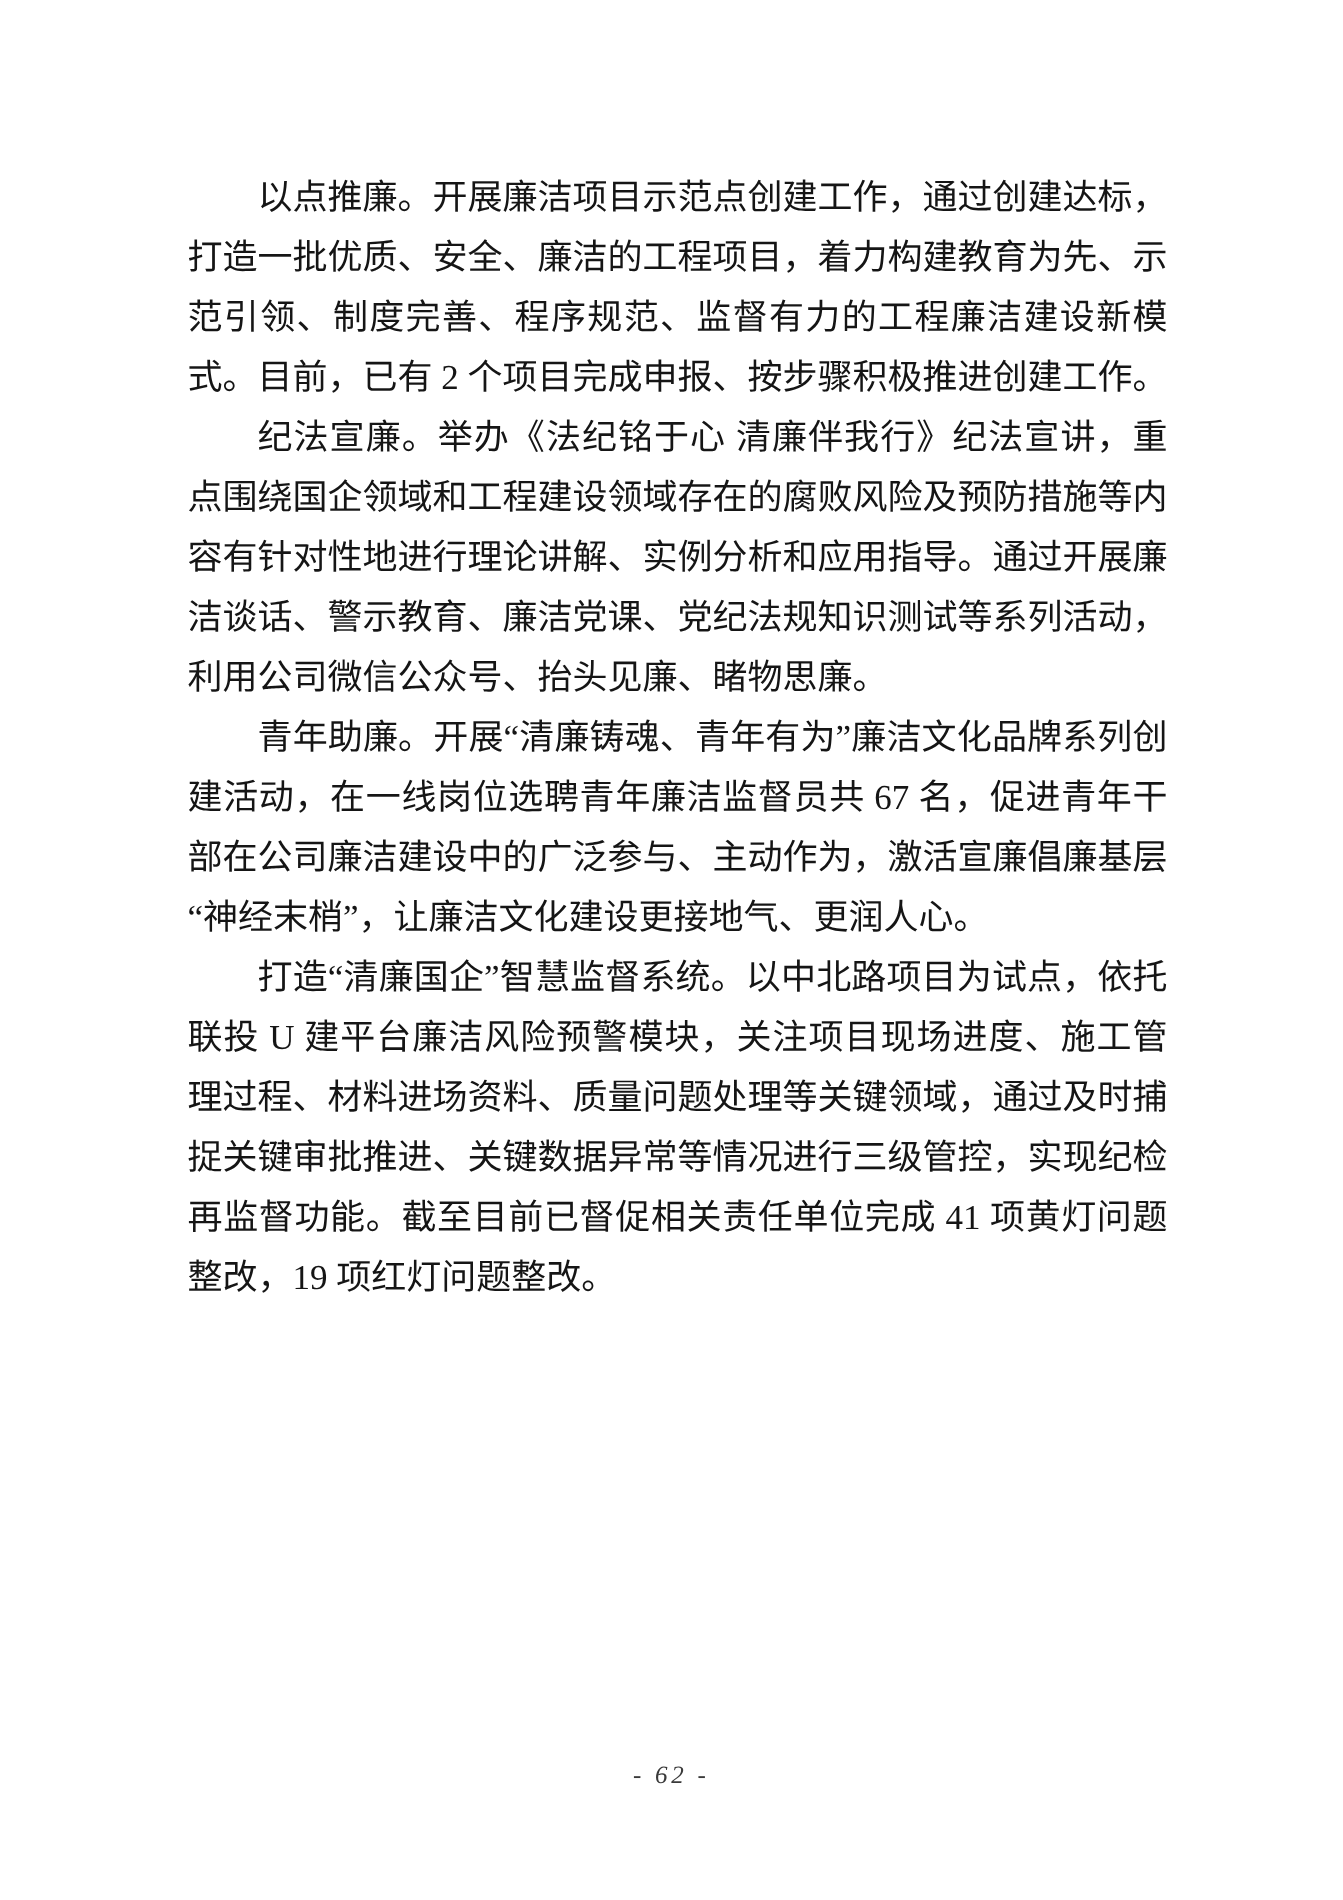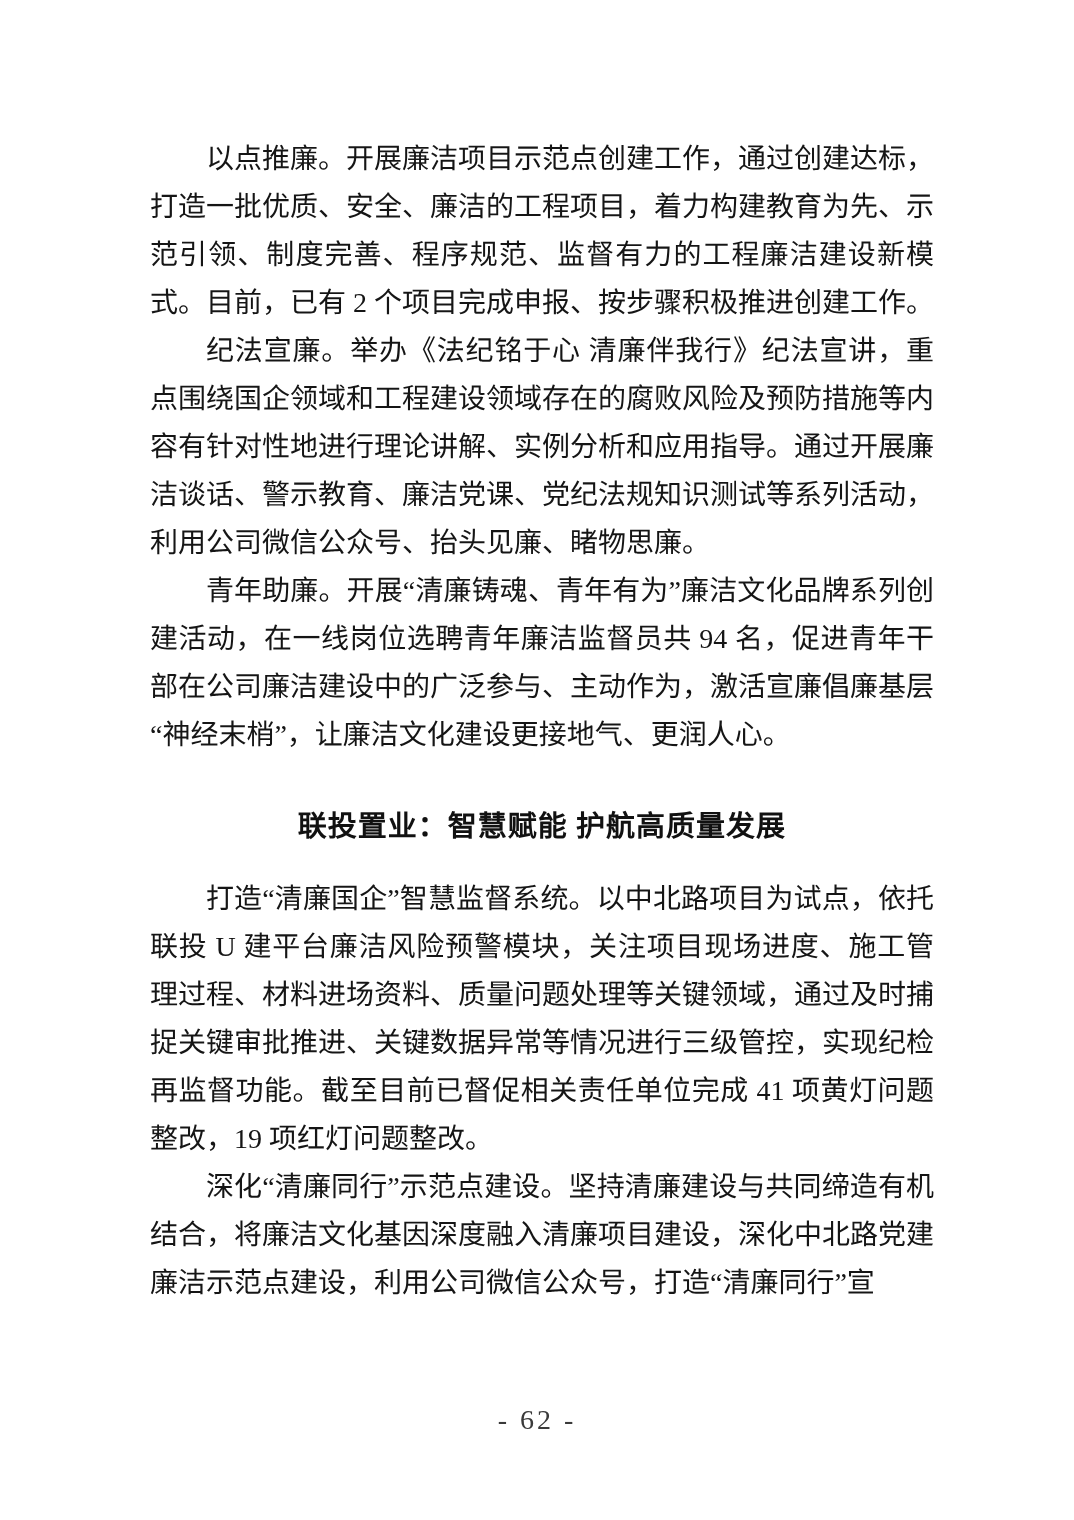--- a/index.html
+++ b/index.html
@@ -48,34 +48,33 @@
     text-indent: 0;
     color: #111111;
     letter-spacing: 1px;
   }
   .footer {
     position: absolute;
     left: 0;
     top: 1402px;
     width: 1074px;
     text-align: center;
-    font-size: 28px;
+    font-size: 20px;
     line-height: 36px;
     color: #3a3a3a;
     letter-spacing: 3px;
+    font-style: italic;
   }
 </style>
 </head>
 <body>
 
 <div class="page">
   <div class="content">
     <p class="para">以点推廉。开展廉洁项目示范点创建工作，通过创建达标，打造一批优质、安全、廉洁的工程项目，着力构建教育为先、示范引领、制度完善、程序规范、监督有力的工程廉洁建设新模式。目前，已有 2 个项目完成申报、按步骤积极推进创建工作。</p>
     <p class="para">纪法宣廉。举办《法纪铭于心 清廉伴我行》纪法宣讲，重点围绕国企领域和工程建设领域存在的腐败风险及预防措施等内容有针对性地进行理论讲解、实例分析和应用指导。通过开展廉洁谈话、警示教育、廉洁党课、党纪法规知识测试等系列活动，利用公司微信公众号、抬头见廉、睹物思廉。</p>
-    <p class="para">青年助廉。开展“清廉铸魂、青年有为”廉洁文化品牌系列创建活动，在一线岗位选聘青年廉洁监督员共 94 名，促进青年干部在公司廉洁建设中的广泛参与、主动作为，激活宣廉倡廉基层“神经末梢”，让廉洁文化建设更接地气、更润人心。</p>
-    <h2 class="heading">联投置业：智慧赋能 护航高质量发展</h2>
+    <p class="para">青年助廉。开展“清廉铸魂、青年有为”廉洁文化品牌系列创建活动，在一线岗位选聘青年廉洁监督员共 67 名，促进青年干部在公司廉洁建设中的广泛参与、主动作为，激活宣廉倡廉基层“神经末梢”，让廉洁文化建设更接地气、更润人心。</p>
     <p class="para">打造“清廉国企”智慧监督系统。以中北路项目为试点，依托联投 U 建平台廉洁风险预警模块，关注项目现场进度、施工管理过程、材料进场资料、质量问题处理等关键领域，通过及时捕捉关键审批推进、关键数据异常等情况进行三级管控，实现纪检再监督功能。截至目前已督促相关责任单位完成 41 项黄灯问题整改，19 项红灯问题整改。</p>
-    <p class="para">深化“清廉同行”示范点建设。坚持清廉建设与共同缔造有机结合，将廉洁文化基因深度融入清廉项目建设，深化中北路党建廉洁示范点建设，利用公司微信公众号，打造“清廉同行”宣</p>
   </div>
   <div class="footer">
     <span>- 62 -</span>
   </div>
 </div>
 
 </body></html>

